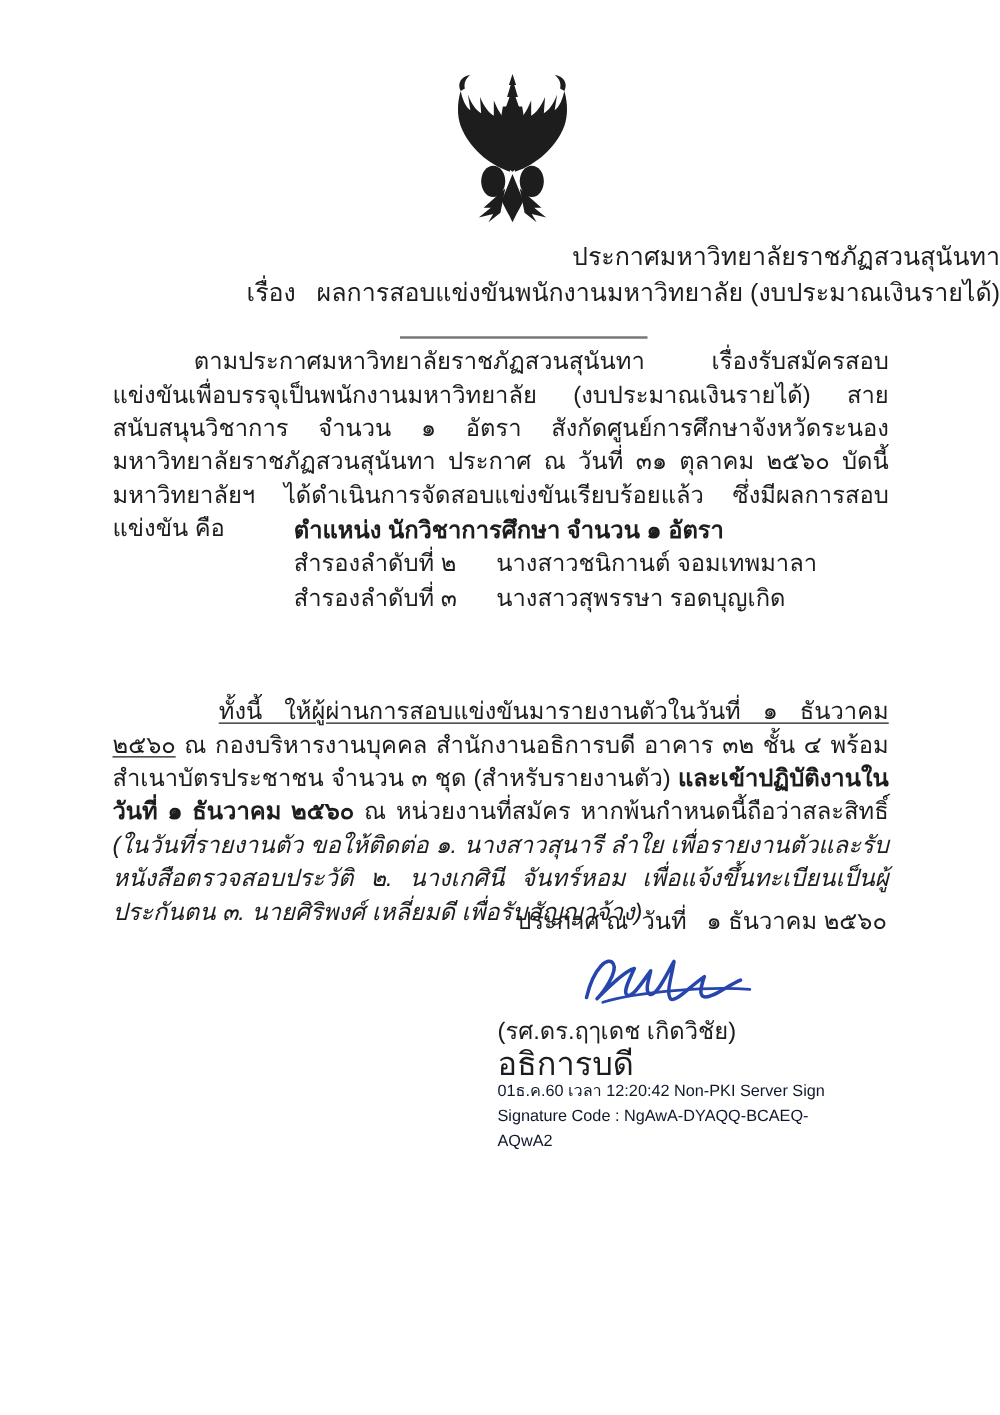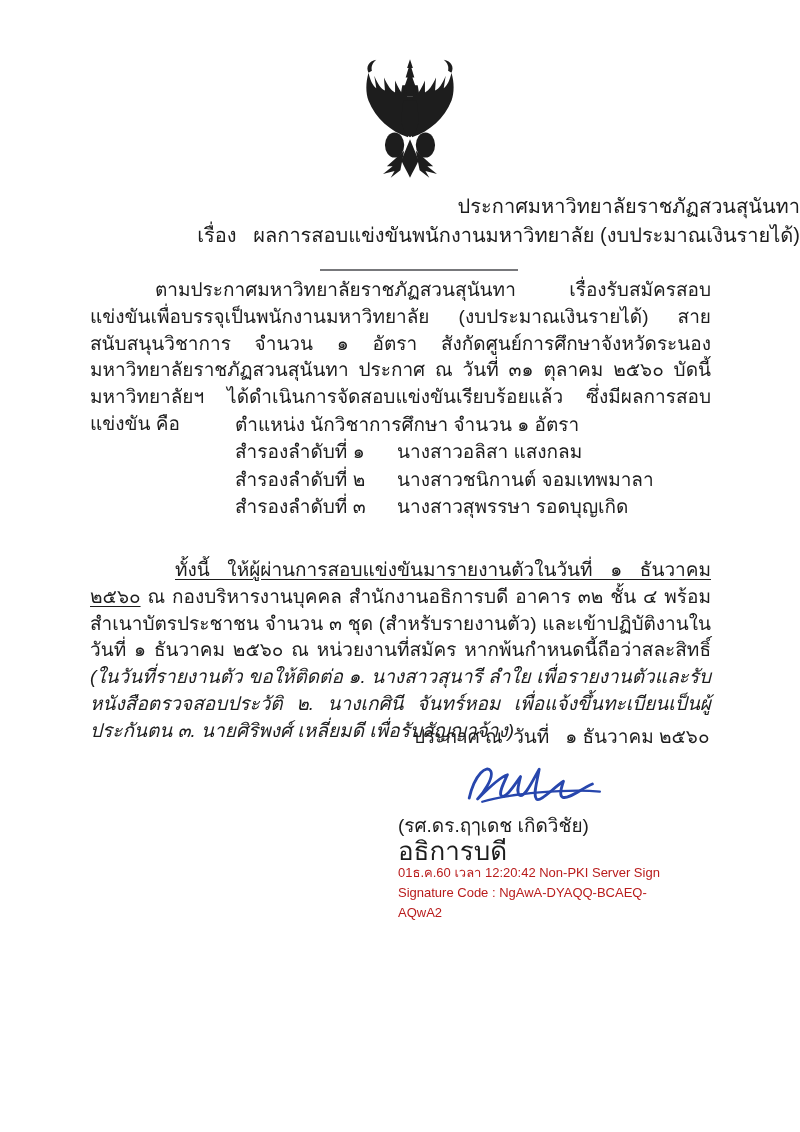--- a/index.html
+++ b/index.html
@@ -18,31 +18,31 @@
   .divider{position:absolute;top:269px;left:320px;width:198px;height:0;
            border-top:2px solid #77787b;}
   .para{
     position:absolute;left:90px;width:621px;
     font-size:19px;line-height:26.8px;
     text-align:justify;text-indent:65px;
   }
   .para1{top:277px;}
   .para2{top:557px;}
   .u{text-decoration:underline;text-underline-offset:3px;margin-left:20px;}
-  .b{font-weight:normal;}
+  .b{font-weight:bold;}
   .i{font-style:italic;}
   .results{position:absolute;top:411px;left:235px;font-size:19px;line-height:27.4px;}
   .results .row{display:flex;}
   .results .lbl{width:162px;flex:0 0 162px;}
   .announce{position:absolute;top:721px;left:413px;font-size:19px;}
   .sig-block{position:absolute;top:757px;left:398px;width:264px;}
   .sig-svg{display:block;margin-left:58px;}
   .sig-name{font-size:19px;line-height:26px;}
   .sig-pos{font-size:26px;line-height:24px;}
-  .dsig{font-size:13px;line-height:20px;color:#b91c1c;}
+  .dsig{font-size:13px;line-height:20px;color:#0f172a;}
 </style>
 </head>
 <body>
 
 <div class="page">
 
   <div class="emblem-wrap">
     <svg viewBox="0 0 112 128" width="108" height="124" aria-hidden="true">
       <g fill="#1d1d1d">
 
@@ -81,24 +81,20 @@
 
   <div class="para para1">
     <span>ตามประกาศมหาวิทยาลัยราชภัฏสวนสุนันทา เรื่องรับสมัครสอบแข่งขันเพื่อบรรจุเป็นพนักงานมหาวิทยาลัย (งบประมาณเงินรายได้) สายสนับสนุนวิชาการ จำนวน ๑ อัตรา สังกัดศูนย์การศึกษาจังหวัดระนอง มหาวิทยาลัยราชภัฏสวนสุนันทา ประกาศ ณ วันที่ ๓๑ ตุลาคม ๒๕๖๐ บัดนี้ มหาวิทยาลัยฯ ได้ดำเนินการจัดสอบแข่งขันเรียบร้อยแล้ว ซึ่งมีผลการสอบแข่งขัน คือ</span>
   </div>
 
   <div class="results">
     <div class="row b">
       <span>ตำแหน่ง นักวิชาการศึกษา จำนวน ๑ อัตรา</span>
     </div>
     <div class="row">
-      <span class="lbl">สำรองลำดับที่ ๑</span>
-      <span>นางสาวอลิสา แสงกลม</span>
-    </div>
-    <div class="row">
       <span class="lbl">สำรองลำดับที่ ๒</span>
       <span>นางสาวชนิกานต์ จอมเทพมาลา</span>
     </div>
     <div class="row">
       <span class="lbl">สำรองลำดับที่ ๓</span>
       <span>นางสาวสุพรรษา รอดบุญเกิด</span>
     </div>
   </div>
 
   <div class="para para2">

